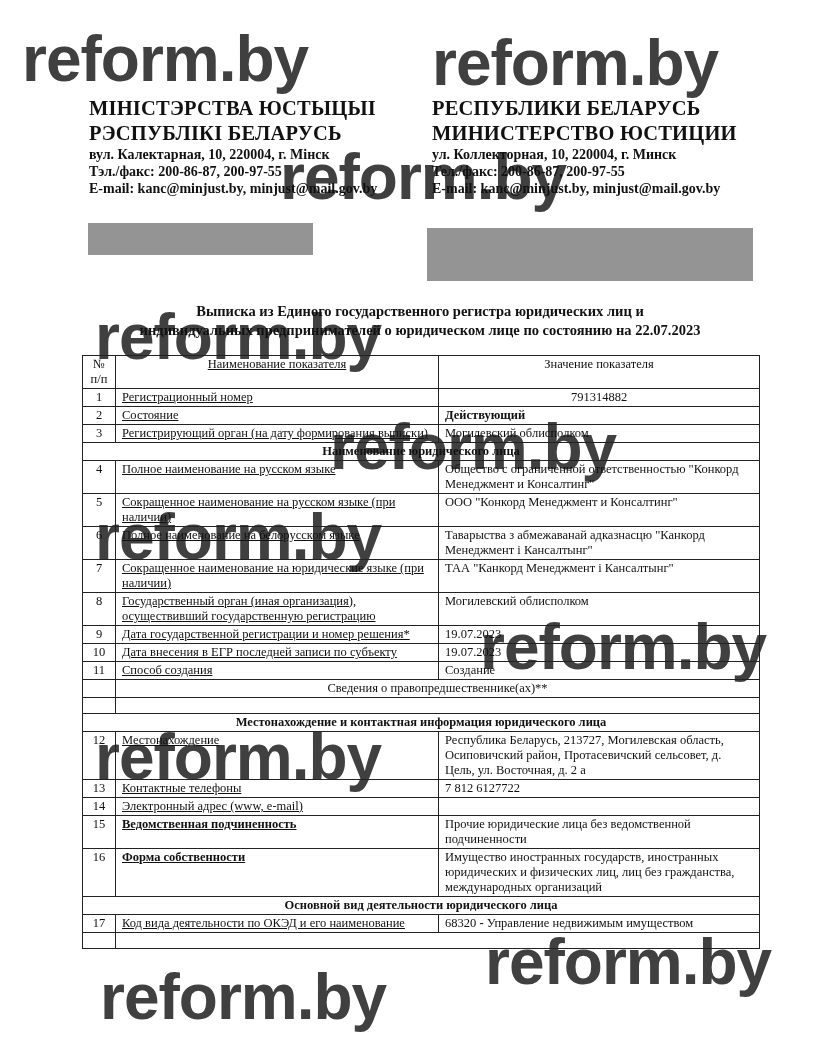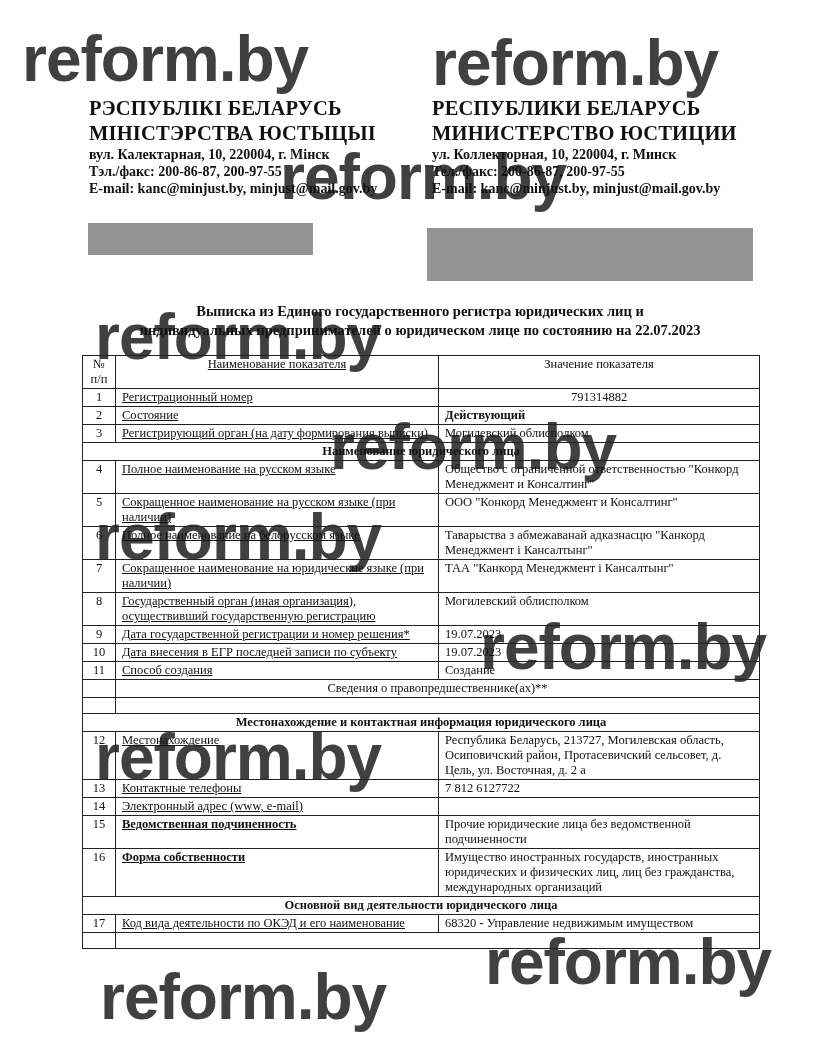--- a/index.html
+++ b/index.html
@@ -51,22 +51,22 @@
 <div class="wm" style="left:95px;top:500px;">reform.by</div>
 <div class="wm" style="left:480px;top:610px;">reform.by</div>
 <div class="wm" style="left:95px;top:720px;">reform.by</div>
 <div class="wm" style="left:485px;top:925px;">reform.by</div>
 <div class="wm" style="left:100px;top:960px;">reform.by</div>
 
 <div class="content">
 
   <div class="hdr left">
     <div class="title">
+      <div>МІНІСТЭРСТВА ЮСТЫЦЫІ</div>
       <div>РЭСПУБЛІКІ БЕЛАРУСЬ</div>
-      <div>МІНІСТЭРСТВА ЮСТЫЦЫІ</div>
     </div>
     <div class="addr">
       <div>вул. Калектарная, 10, 220004, г. Мінск</div>
       <div>Тэл./факс: 200-86-87, 200-97-55</div>
       <div>E-mail: kanc@minjust.by, minjust@mail.gov.by</div>
     </div>
   </div>
 
   <div class="hdr right">
     <div class="title">

